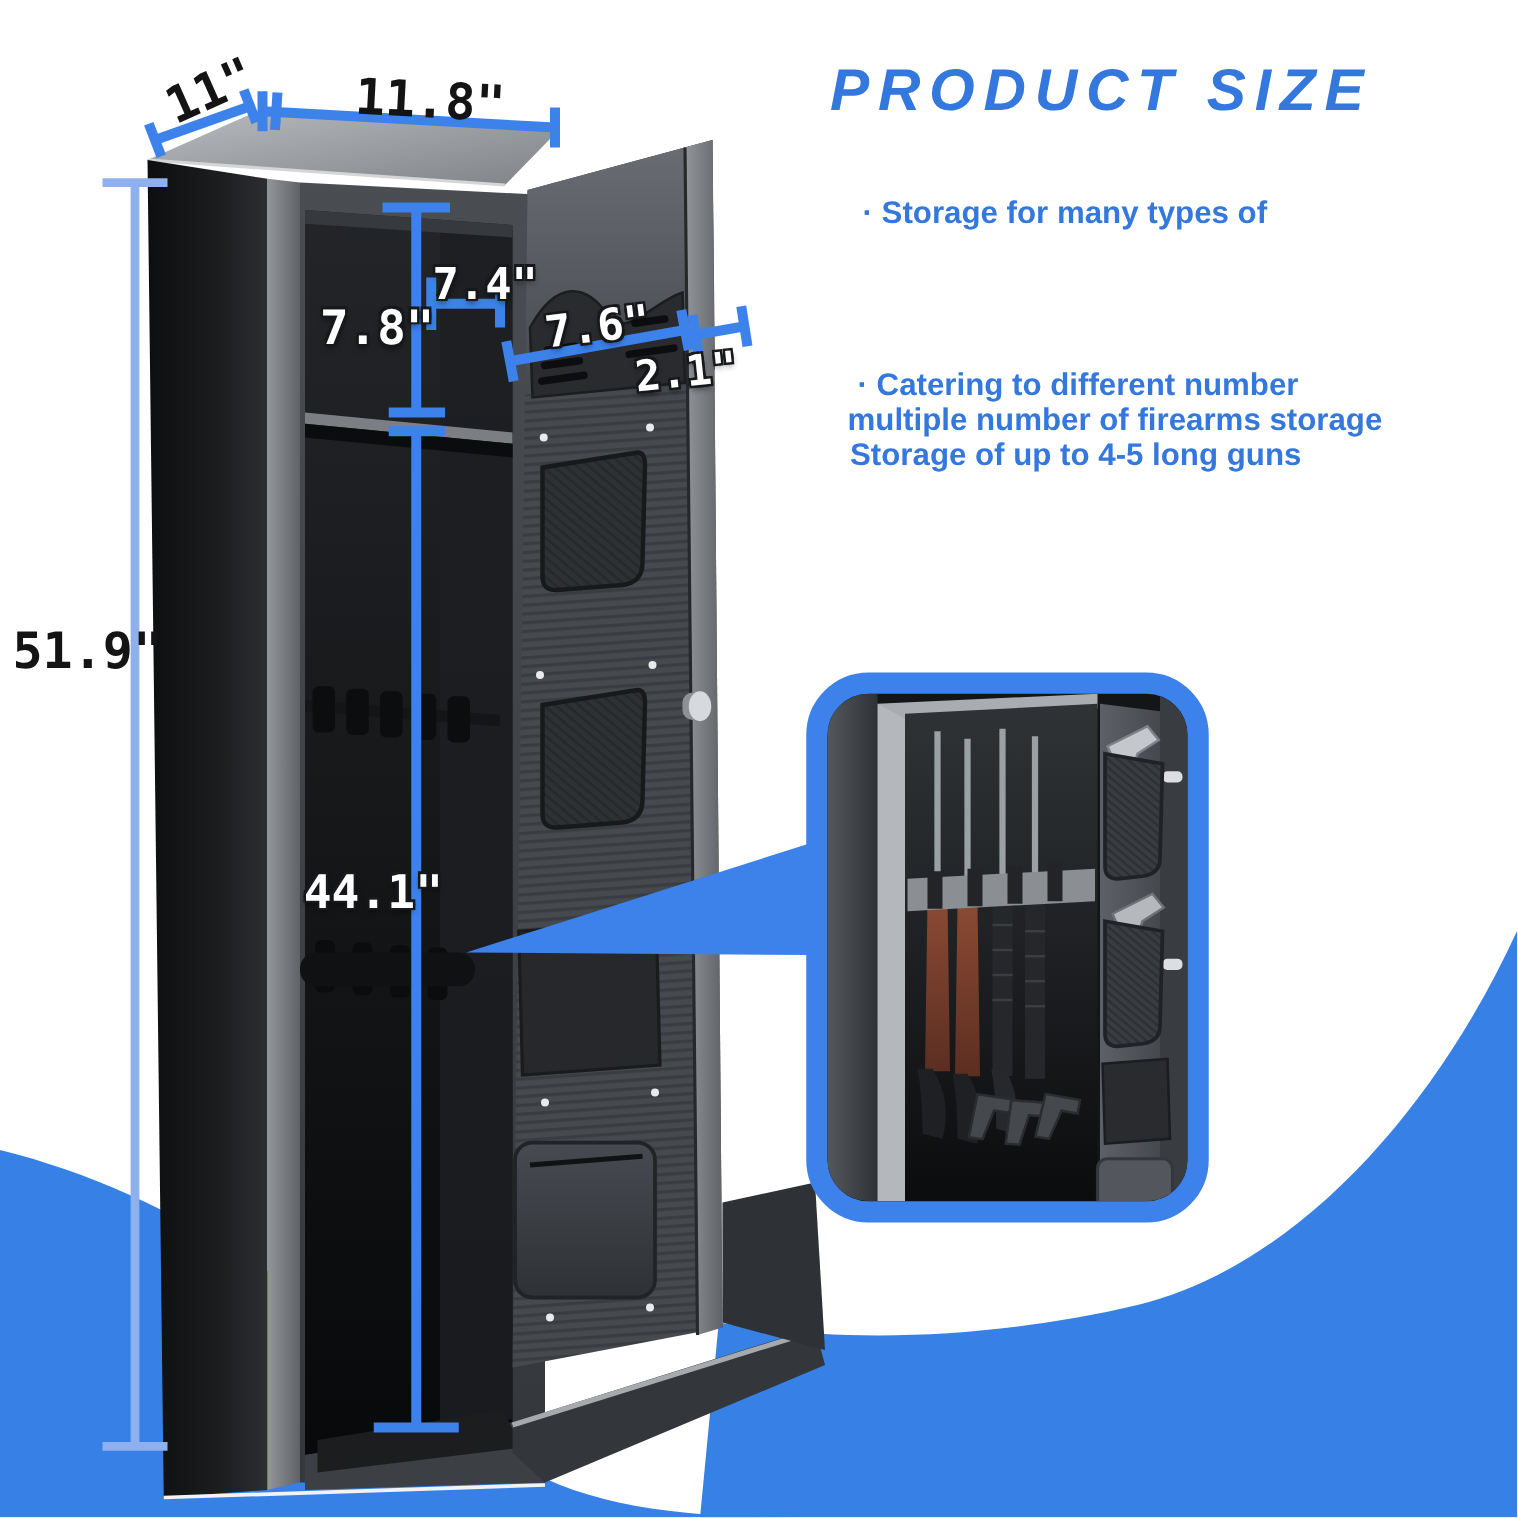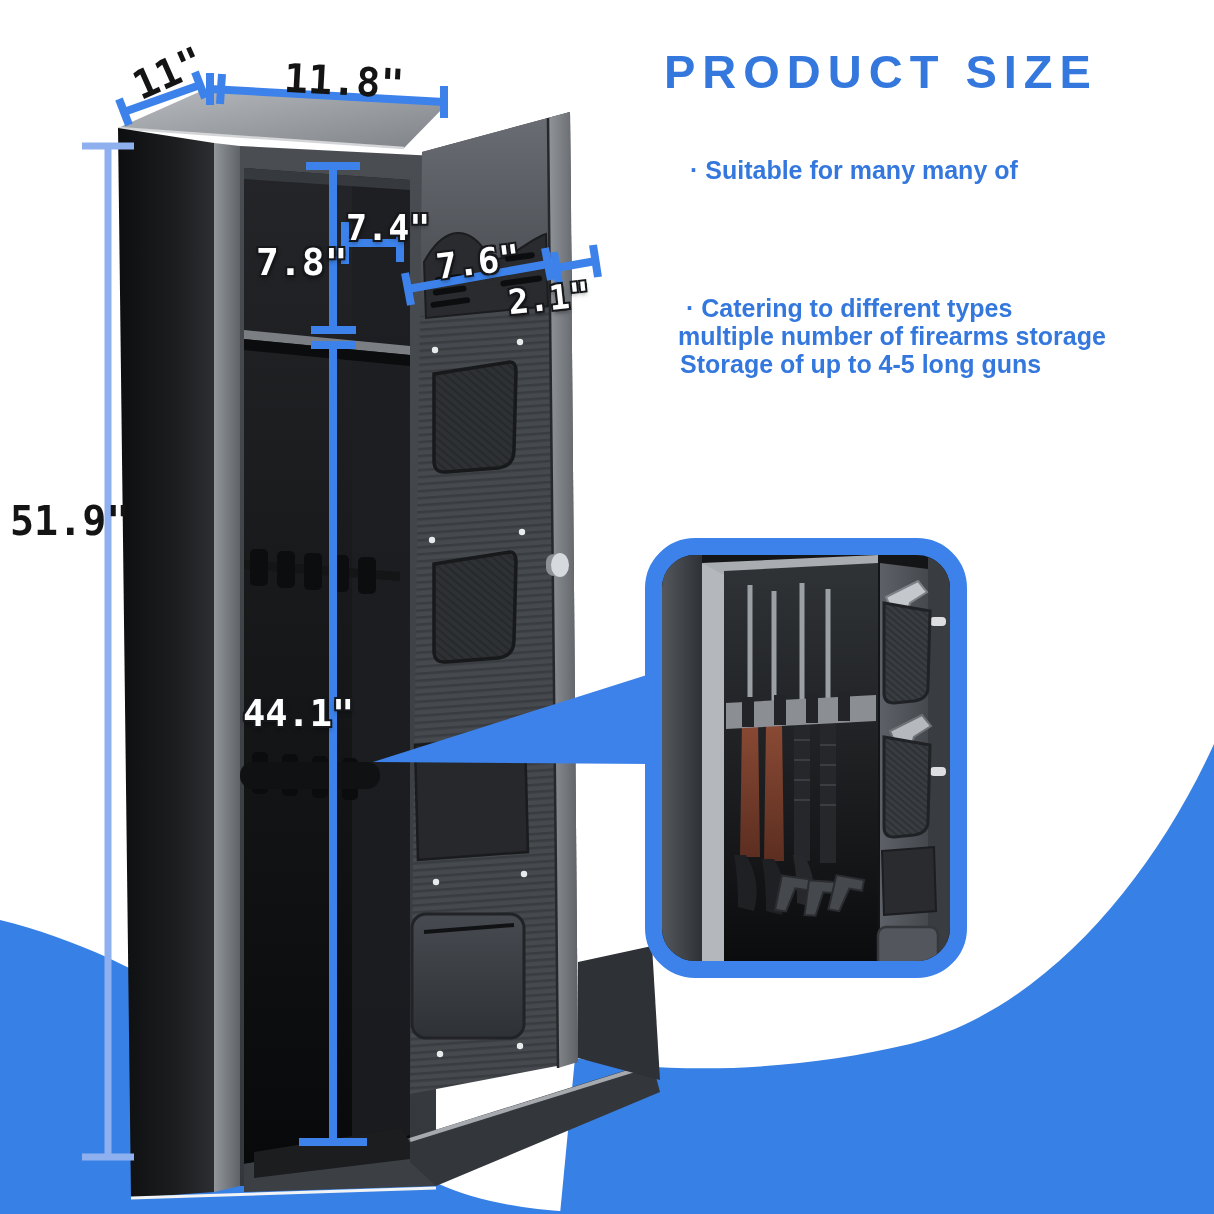--- a/index.html
+++ b/index.html
@@ -8,21 +8,21 @@
   #scene{position:absolute;left:0;top:0;}
   .wave{fill:var(--wave);}
   .dimstroke{stroke:var(--dimline);stroke-width:8;fill:none;}
   .dimcap{stroke:var(--dimline);stroke-width:8;fill:none;}
   .dimlight{stroke:var(--dimlight);stroke-width:7;fill:none;}
   .dim{position:absolute;font-family:"DejaVu Sans Mono",monospace;font-weight:bold;white-space:nowrap;}
   .dim.black{color:#141414;}
   .dim.white{color:#ffffff;
     text-shadow:-2px -2px 0 #17181c,2px -2px 0 #17181c,-2px 2px 0 #17181c,2px 2px 0 #17181c,0 3px 5px rgba(0,0,0,.55);}
   .title{position:absolute;left:664px;top:44px;font-size:47px;font-weight:bold;
-    letter-spacing:7px;color:var(--accent);}
+    letter-spacing:7px;color:var(--accent);font-style:italic;}
   .bullets{position:absolute;color:var(--accent);font-weight:bold;font-size:25px;line-height:28px;}
   .b1{left:678px;top:156px;}
   .b2{left:678px;top:294px;}
   .bl{white-space:nowrap;}
   .inset{position:absolute;left:645px;top:538px;width:322px;height:440px;box-sizing:border-box;
     border:17px solid var(--dimline);border-radius:50px;background:#141517;overflow:hidden;}
   .inset svg{display:block;}
 </style>
 </head>
 <body>
@@ -222,25 +222,25 @@
   <div class="dim black" style="left:10px;top:498px;font-size:40px;">51.9"</div>
   <div class="dim white" style="left:243px;top:692px;font-size:37px;">44.1"</div>
   <div class="dim white" style="left:256px;top:240px;font-size:38px;">7.8"</div>
   <div class="dim white" style="left:346px;top:208px;font-size:35px;">7.4"</div>
   <div class="dim white" style="left:436px;top:242px;font-size:35px;transform:rotate(-7deg);">7.6"</div>
   <div class="dim white" style="left:508px;top:278px;font-size:34px;transform:rotate(-6deg);">2.1"</div>
 
   <div class="title">PRODUCT SIZE</div>
 
   <div class="bullets b1">
-    <div class="bl" style="padding-left:12px">· Suitable for many many of</div>
+    <div class="bl" style="padding-left:12px">· Storage for many types of</div>
   </div>
 
   <div class="bullets b2">
-    <div class="bl" style="padding-left:8px">· Catering to different types</div>
+    <div class="bl" style="padding-left:8px">· Catering to different number</div>
     <div class="bl">multiple number of firearms storage</div>
     <div class="bl" style="padding-left:2px">Storage of up to 4-5 long guns</div>
   </div>
 
   <div class="inset">
     <svg width="288" height="406" viewBox="0 0 288 406">
       <defs>
         <linearGradient id="giSide" x1="0" y1="0" x2="1" y2="0">
           <stop offset="0" stop-color="#54575c"></stop>
             <stop offset="1" stop-color="#2e3135"></stop>

